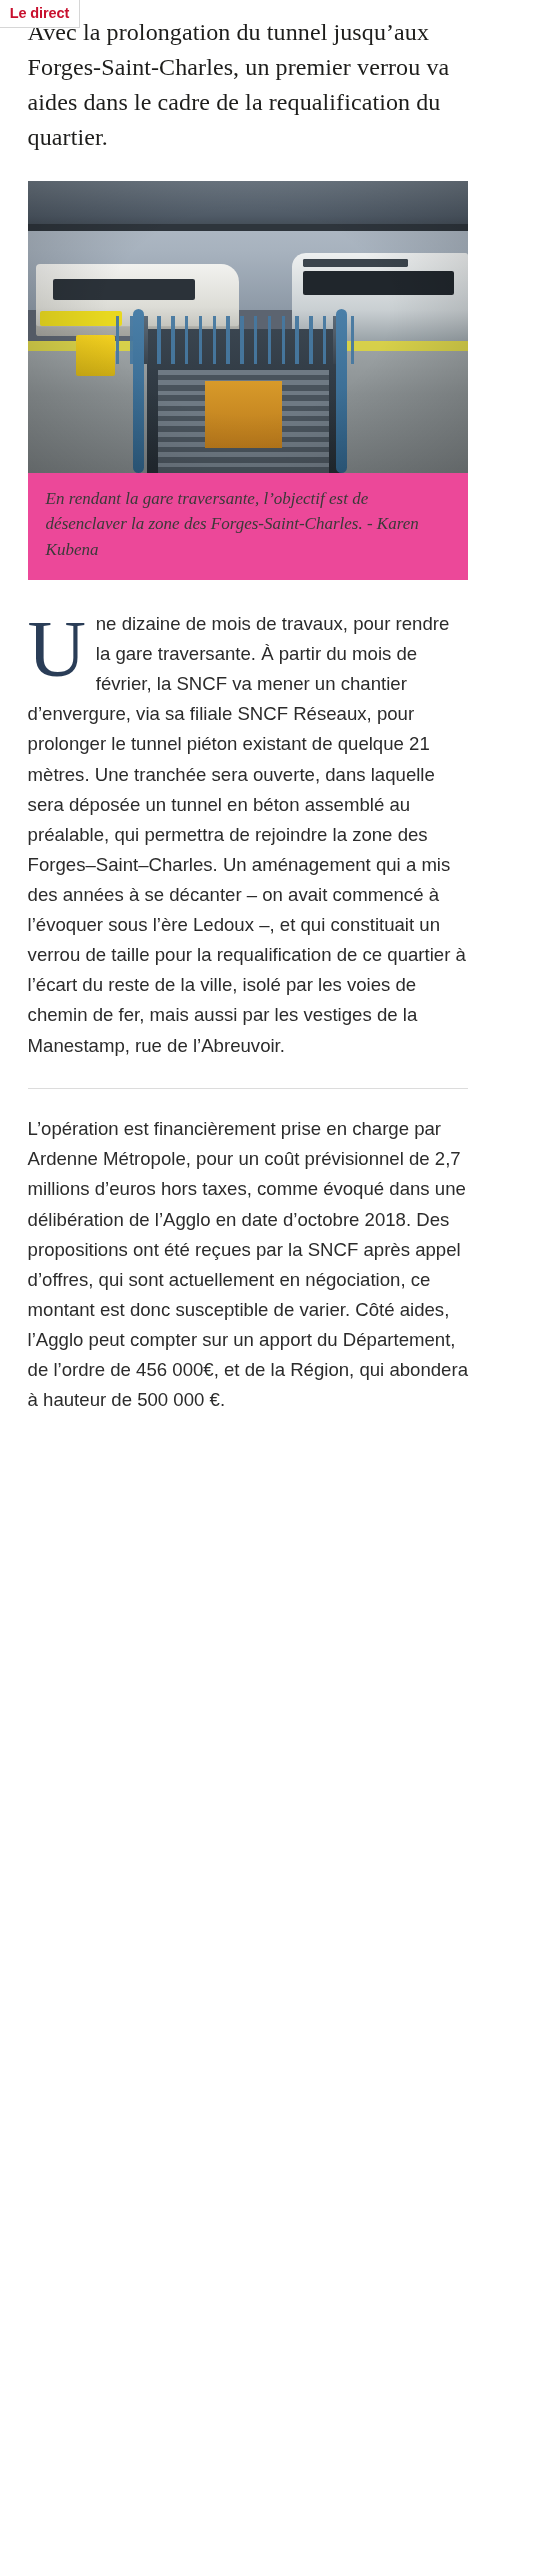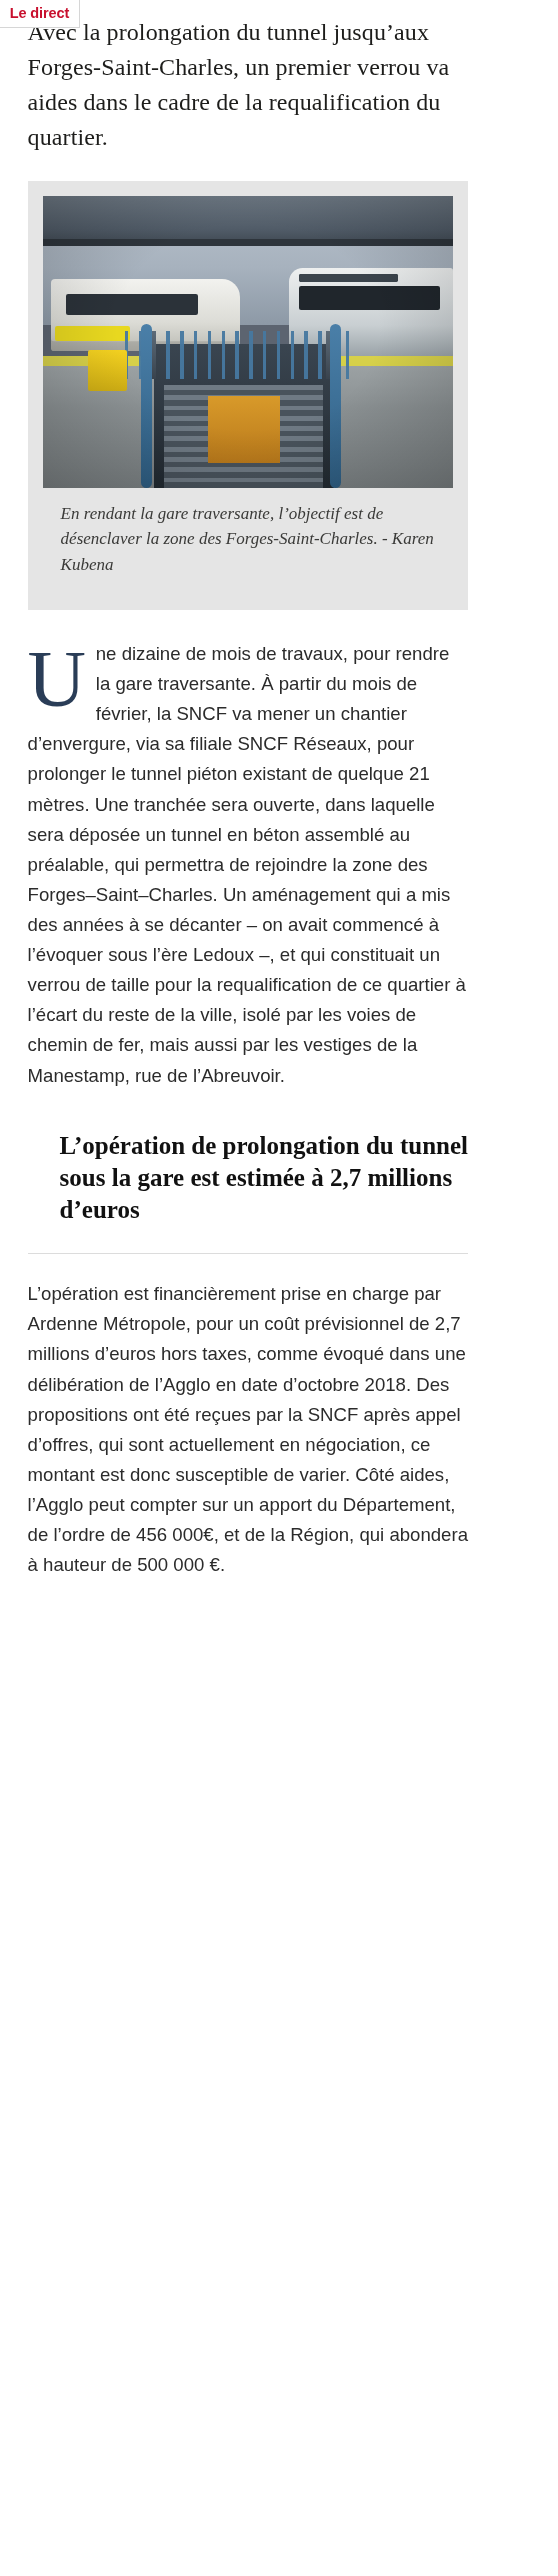--- a/index.html
+++ b/index.html
@@ -47,22 +47,22 @@
     line-height: 1.46;
     color: #1d1d1b;
     padding: 15px 27.6px 0 27.6px;
     margin: 0;
     letter-spacing: 0.1px;
   }
 
   
   figure.article-figure {
     margin: 26px 27.6px 0 27.6px;
-    background: #e5e5e5;
-    padding: 15px;
+    background: #ec4899;
+    padding: 0;
   }
   .figure-image {
     position: relative;
     width: 100%;
     height: 292px;
     overflow: hidden;
     background: #5c6470;
   }
 
   
@@ -231,21 +231,20 @@
       <div class="ph-rail-r"></div>
       <div class="ph-yellow-box"></div>
       <div class="ph-vignette"></div>
     </div>
     <figcaption>En rendant la gare traversante, l’objectif est de désenclaver la zone des Forges-Saint-Charles. - Karen Kubena</figcaption>
   </figure>
 
   <div class="body-wrap">
     <p class="body first dropcap">Une dizaine de mois de travaux, pour rendre la gare traversante. À partir du mois de février, la SNCF va mener un chantier d’envergure, via sa filiale SNCF Réseaux, pour prolonger le tunnel piéton existant de quelque 21 mètres. Une tranchée sera ouverte, dans laquelle sera déposée un tunnel en béton assemblé au préalable, qui permettra de rejoindre la zone des Forges–Saint–Charles. Un aménagement qui a mis des années à se décanter – on avait commencé à l’évoquer sous l’ère Ledoux –, et qui constituait un verrou de taille pour la requalification de ce quartier à l’écart du reste de la ville, isolé par les voies de chemin de fer, mais aussi par les vestiges de la Manestamp, rue de l’Abreuvoir.</p>
 
-    <blockquote class="pullquote">L’opération de prolongation du tunnel sous la gare est estimée à 2,7 millions d’euros</blockquote>
 
     <hr class="divider">
 
     <p class="body">L’opération est financièrement prise en charge par Ardenne Métropole, pour un coût prévisionnel de 2,7 millions d’euros hors taxes, comme évoqué dans une délibération de l’Agglo en date d’octobre 2018. Des propositions ont été reçues par la SNCF après appel d’offres, qui sont actuellement en négociation, ce montant est donc susceptible de varier. Côté aides, l’Agglo peut compter sur un apport du Département, de l’ordre de 456 000€, et de la Région, qui abondera à hauteur de 500 000 €.</p>
   </div>
 
 </div>
 
 
 </body></html>

